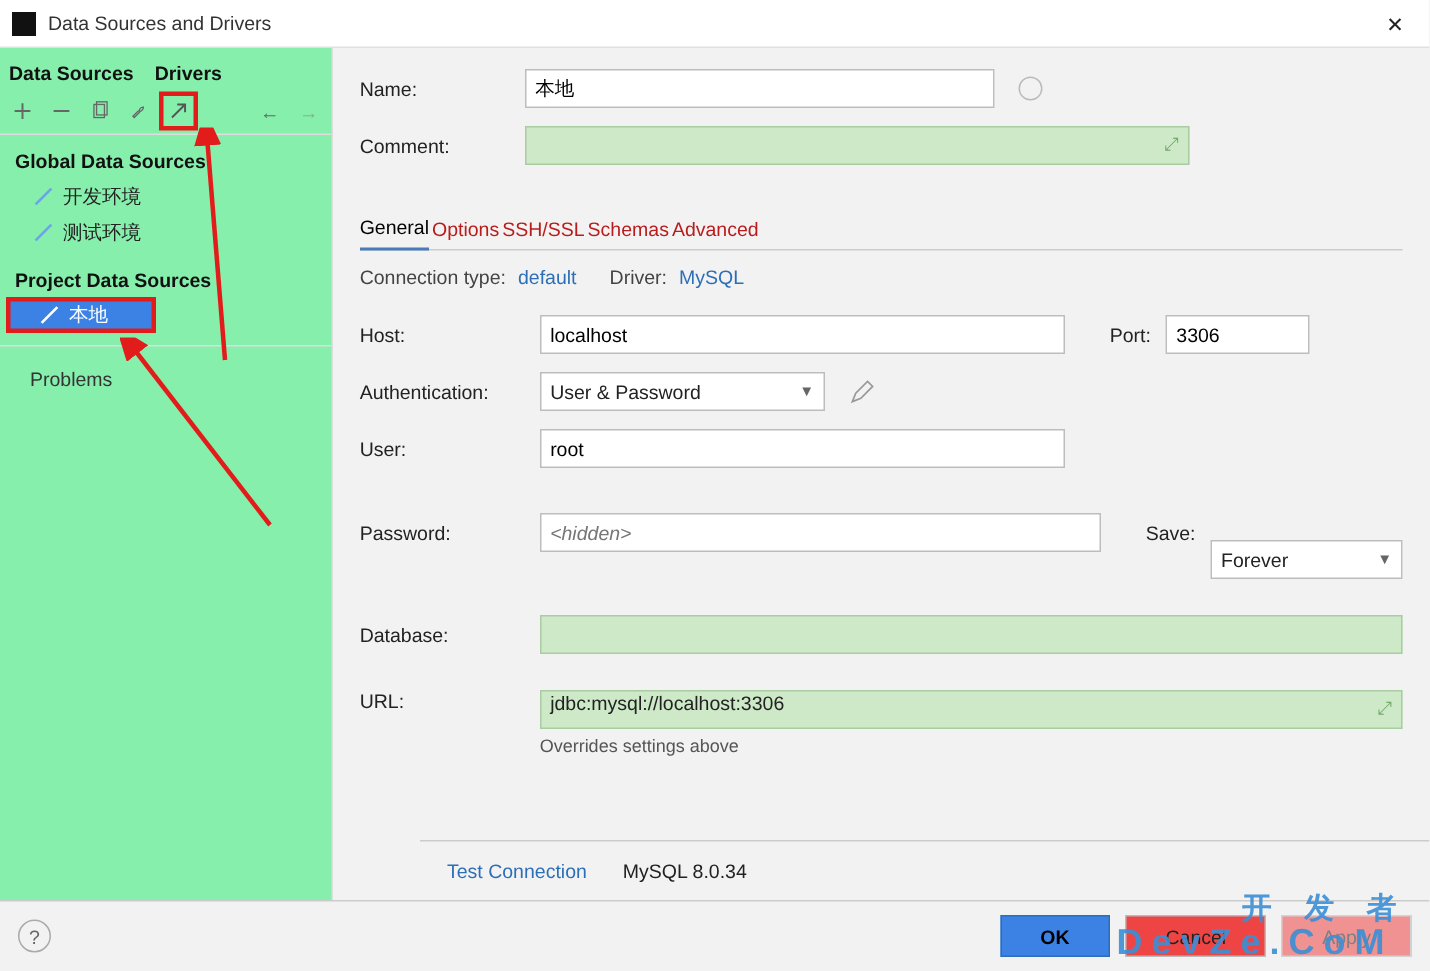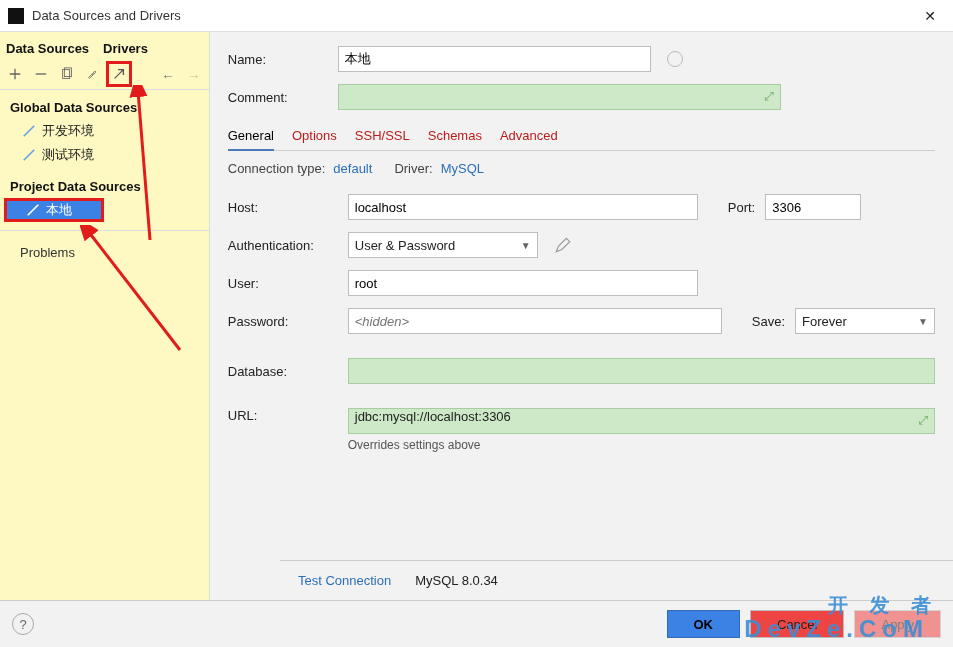--- a/index.html
+++ b/index.html
@@ -2,21 +2,21 @@
 <html><head>
 <meta charset="utf-8">
 <style>
 * { box-sizing: border-box; margin: 0; padding: 0; font-family: "Segoe UI", Arial, sans-serif; font-size: 13px; }
 body { width: 953px; height: 647px; background: #f2f2f2; color: #222; position: relative; overflow: hidden; }
 .titlebar { height: 32px; background: #fff; display: flex; align-items: center; padding: 0 8px; border-bottom: 1px solid #e0e0e0; }
 .titlebar .logo { width: 16px; height: 16px; background: #111; display: inline-block; margin-right: 8px; }
 .titlebar .title { flex: 1; color: #333; }
 .titlebar .close { width: 30px; text-align: center; font-size: 14px; cursor: pointer; }
 .main { display: flex; height: 568px; }
-.sidebar { width: 280px; background: #fef9c3; border-right: 1px solid #ddd; display: flex; flex-direction: column; }
+.sidebar { width: 280px; background: #86efac; border-right: 1px solid #ddd; display: flex; flex-direction: column; }
 .tabbar { display: flex; padding: 6px 6px 0; gap: 14px; }
 .tabbar .tab { font-weight: 700; color: #111; padding: 3px 0; cursor: pointer; }
 .toolbar { display: flex; align-items: center; padding: 6px 6px; gap: 8px; border-bottom: 1px solid #ddd; }
 .tb-btn { width: 18px; height: 18px; display: flex; align-items: center; justify-content: center; color: #666; cursor: pointer; }
 .tb-btn svg { width: 14px; height: 14px; }
 .tb-spacer { flex: 1; }
 .redbox { outline: 3px solid #e21b1b; outline-offset: 1px; }
 .tree { padding: 6px 0 0; }
 .tree-heading { font-weight: 700; color: #111; padding: 4px 10px; }
 .tree-item { display: flex; align-items: center; padding: 3px 10px 3px 22px; gap: 6px; cursor: pointer; }
@@ -27,39 +27,39 @@
 .problems { padding: 6px 0 0 20px; color: #333; }
 .content { flex: 1; padding: 14px 18px; background: #f2f2f2; display: flex; flex-direction: column; }
 .row { display: flex; align-items: center; margin-bottom: 12px; gap: 10px; }
 .lbl { width: 100px; color: #222; }
 .input { height: 26px; border: 1px solid #bdbdbd; background: #fff; padding: 0 6px; font-size: 13px; }
 .input.green { background: #cde9c7; border-color: #aacca3; }
 .field-name { width: 313px; }
 .field-comment { width: 443px; position: relative; }
 .expand { position: absolute; right: 6px; top: 4px; color: #6fa969; font-size: 12px; }
 .reset-circle { width: 16px; height: 16px; border: 1px solid #bbb; border-radius: 50%; margin-left: 6px; cursor: pointer; }
-.subtabs { display: flex; gap: 18px; border-bottom: 1px solid #ccc; margin-top: 0; margin-bottom: 10px; }
+.subtabs { display: flex; gap: 2px; border-bottom: 1px solid #ccc; margin-top: 16px; margin-bottom: 10px; align-items: flex-end; }
 .subtab { padding: 6px 0; color: #b91c1c; cursor: pointer; }
 .subtab.active { color: #000; border-bottom: 2px solid #4a7ab8; margin-bottom: -1px; }
 .ct-row { display: flex; align-items: center; gap: 8px; margin-bottom: 18px; }
 .ct-row .k { color: #444; }
 .link { color: #2d6fb7; cursor: pointer; }
 .formrow { display: flex; align-items: center; margin-bottom: 12px; gap: 10px; }
 .formrow .lbl { width: 110px; }
 .host-input { width: 350px; }
 .port-lbl { margin-left: 20px; }
 .port-input { width: 96px; }
 .auth-row .select { width: 190px; }
 .select { height: 26px; border: 1px solid #bdbdbd; background: #fff; padding: 0 6px; display: flex; align-items: center; justify-content: space-between; cursor: pointer; }
 .select .arrow { color: #666; font-size: 10px; margin-left: 6px; }
 .pencil { width: 18px; height: 18px; color: #888; margin-left: 6px; cursor: pointer; }
 .user-input { width: 350px; }
 .pwd-input { width: 374px; color: #999; font-style: italic; }
 .save-lbl { margin-left: 20px; }
-.save-select { width: 140px; }
+.save-select { width: 128px; margin-top: 36px; }
 .db-input { flex: 1; }
 .url-row { align-items: flex-start; }
 .url-input { flex: 1; position: relative; }
 .hint { font-size: 12px; color: #555; margin-top: 4px; margin-left: 0; }
 .bottom { position: absolute; left: 280px; right: 0; bottom: 47px; height: 40px; border-top: 1px solid #ccc; display: flex; align-items: center; padding: 0 18px; gap: 24px; background: #f2f2f2; }
 .footer { position: absolute; left: 0; right: 0; bottom: 0; height: 47px; border-top: 1px solid #ccc; background: #f2f2f2; display: flex; align-items: center; padding: 0 12px; gap: 10px; }
 .help { width: 22px; height: 22px; border: 1px solid #aaa; border-radius: 50%; display: flex; align-items: center; justify-content: center; color: #666; cursor: pointer; }
 .footer-spacer { flex: 1; }
 .btn { height: 28px; padding: 0 26px; border: 1px solid #bbb; background: #ef4444; cursor: pointer; display: flex; align-items: center; }
 .btn.primary { background: #3b82e4; border-color: #2d6fb7; color: #000000; font-weight: 600; }

